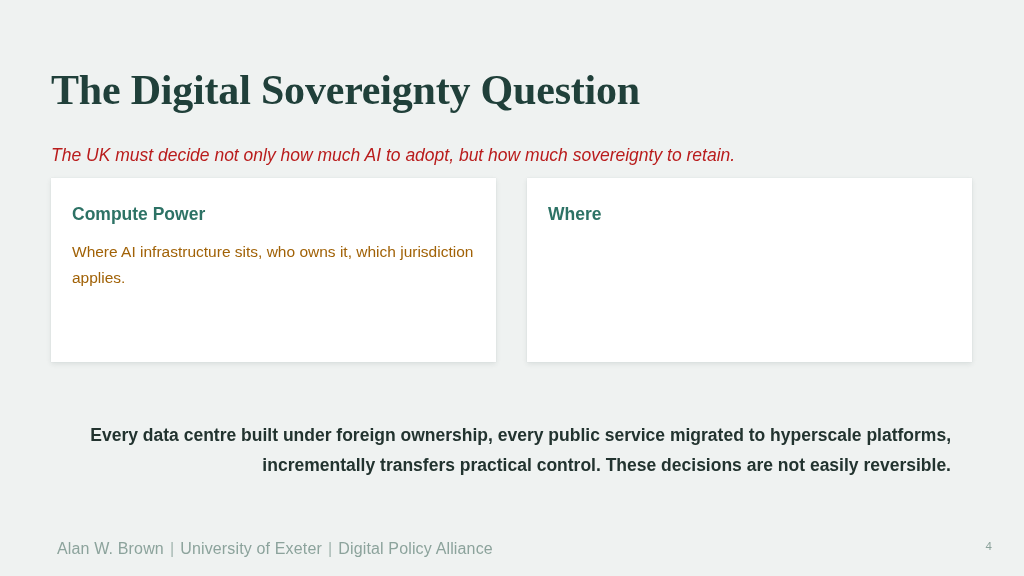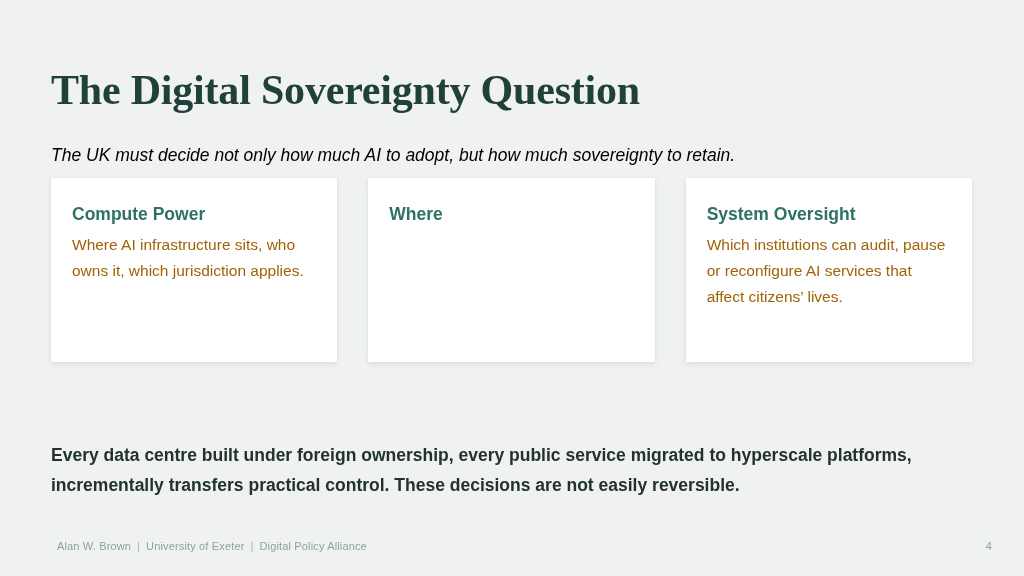--- a/index.html
+++ b/index.html
@@ -32,21 +32,21 @@
     line-height: 1.15;
     white-space: nowrap;
   }
   .slide-subtitle {
     position: absolute;
     left: 51px;
     top: 126px;
     font-family: "Liberation Sans", sans-serif;
     font-style: italic;
     font-size: 17.5px;
-    color: #000000;
+    color: #b91c1c;
     line-height: 1.3;
     white-space: nowrap;
   }
   .cards {
     position: absolute;
     left: 51px;
     top: 178px;
     width: 921px;
     height: 184px;
     display: flex;
@@ -57,47 +57,48 @@
     background: #ffffff;
     box-shadow: 0 2px 5px rgba(40, 60, 55, 0.10), 0 0 1px rgba(40,60,55,0.10);
     box-sizing: border-box;
     padding: 26px 21px 18px 21px;
   }
   .card-heading {
     font-family: "Liberation Sans", sans-serif;
     font-weight: bold;
     font-size: 17.5px;
     color: #2d7265;
-    margin: 0 0 7px 0;
+    margin: 0 0 14px 0;
     line-height: 1.2;
   }
   .card-body {
     font-family: "Liberation Sans", sans-serif;
     font-size: 15.5px;
     color: #a16207;
     line-height: 1.68;
     margin: 0;
   }
   .statement {
     position: absolute;
     left: 51px;
-    top: 422px;
+    top: 402px;
     width: 900px;
     font-family: "Liberation Sans", sans-serif;
     font-weight: bold;
     font-size: 17.5px;
     color: #22332f;
     line-height: 1.72;
+    text-align: right;
   }
   .footer-left {
     position: absolute;
     left: 57px;
     top: 540px;
     font-family: "Liberation Sans", sans-serif;
-    font-size: 11px;
+    font-size: 16px;
     color: #8ca39c;
     letter-spacing: 0.15px;
     white-space: nowrap;
   }
   .footer-left .sep {
     padding: 0 6px;
     color: #a3b6b0;
   }
   .page-number {
     position: absolute;
@@ -121,24 +122,20 @@
 
     <div class="card">
       <div class="card-heading">Compute Power</div>
       <div class="card-body">Where AI infrastructure sits, who owns it, which jurisdiction applies.</div>
     </div>
 
     <div class="card">
       <div class="card-heading">Where</div>
     </div>
 
-    <div class="card">
-      <div class="card-heading">System Oversight</div>
-      <div class="card-body">Which institutions can audit, pause or reconfigure AI services that affect citizens’ lives.</div>
-    </div>
 
   </div>
 
   <p class="statement">Every data centre built under foreign ownership, every public service migrated to hyperscale platforms, incrementally transfers practical control. These decisions are not easily reversible.</p>
 
   <div class="footer-left">
     <span>Alan W. Brown</span><span class="sep">|</span><span>University of Exeter</span><span class="sep">|</span><span>Digital Policy Alliance</span>
   </div>
 
   <div class="page-number">4</div>

